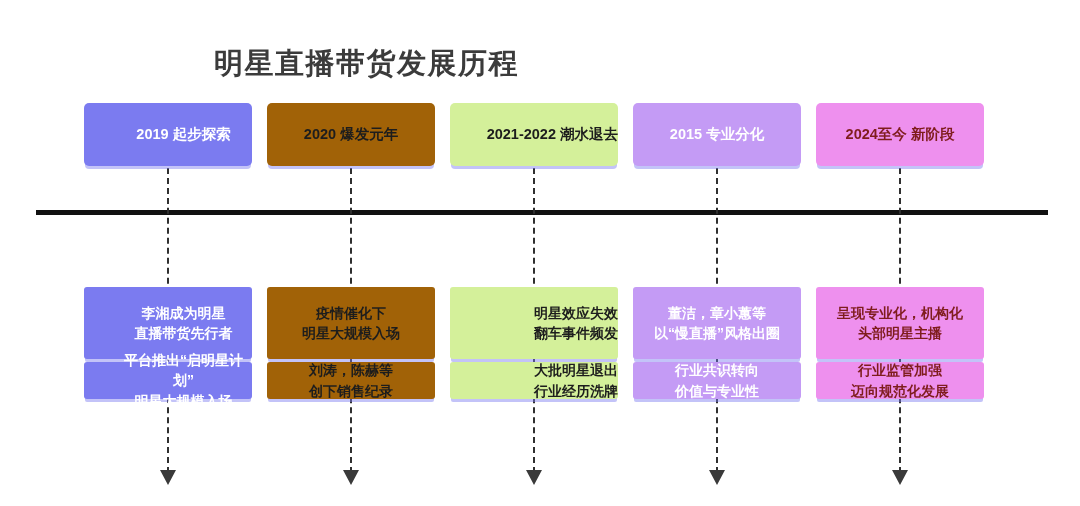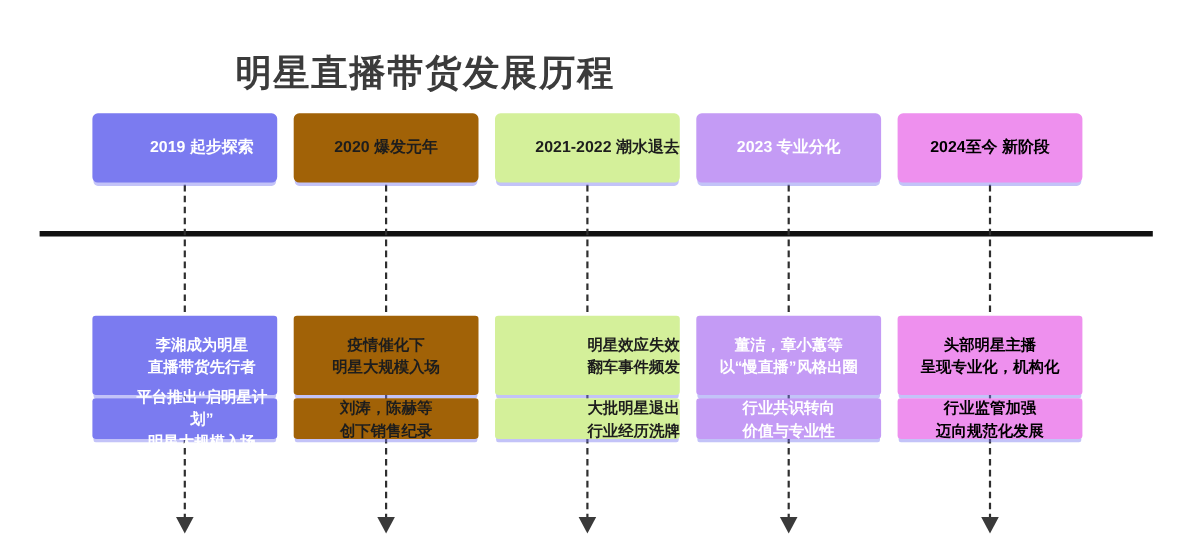--- a/index.html
+++ b/index.html
@@ -12,21 +12,21 @@
     background: #ffffff;
     font-family: "Liberation Sans", "DejaVu Sans", sans-serif;
     overflow: hidden;
     position: relative;
   }
 
   #page-title {
     position: absolute;
     left: 214px;
     top: 44px;
-    font-size: 33px;
+    font-size: 29px;
     font-weight: bold;
     color: #3b3b3b;
     letter-spacing: 1.5px;
     white-space: nowrap;
     font-family: Liberation Serif, serif;
   }
 
   
   #timeline-axis {
     position: absolute;
@@ -103,21 +103,21 @@
     font-size: 14px;
     border-radius: 3px;
   }
   .card span { display: block; }
 
   
   .theme-purple   { background: #7b7bf0; color: #ffffff; padding-left: 31px; }
   .theme-yellow   { background: #a16207; color: #1d1d1d; }
   .theme-green    { background: #d4f09a; color: #1d1d1d; justify-content: flex-end; }
   .theme-violet   { background: #c49bf5; color: #ffffff; }
-  .theme-pink     { background: #ee90ee; color: #000000; align-items: center; }
+  .theme-pink     { background: #ee90ee; color: #7f1d1d; align-items: center; }
 </style>
 </head>
 <body>
 
 <div id="page-title">明星直播带货发展历程</div>
 
 <div id="timeline-axis"></div>
 
 <div class="column c0">
   <div class="connector"></div>
@@ -176,21 +176,21 @@
       <span>大批明星退出</span>
       <span>行业经历洗牌</span>
     </div>
   </div>
 </div>
 
 <div class="column c3">
   <div class="connector"></div>
   <div class="arrow-head"></div>
   <div class="card card-year theme-violet">
-    <span>2023 专业分化</span>
+    <span>2015 专业分化</span>
   </div>
   <div class="card card-row2 theme-violet">
     <div>
       <span>行业共识转向</span>
       <span>价值与专业性</span>
     </div>
   </div>
   <div class="card card-row1 theme-violet">
     <div>
       <span>董洁，章小蕙等</span>
@@ -200,22 +200,22 @@
 </div>
 
 <div class="column c4">
   <div class="connector"></div>
   <div class="arrow-head"></div>
   <div class="card card-year theme-pink">
     <span>2024至今 新阶段</span>
   </div>
   <div class="card card-row1 theme-pink">
     <div>
+      <span>呈现专业化，机构化</span>
       <span>头部明星主播</span>
-      <span>呈现专业化，机构化</span>
     </div>
   </div>
   <div class="card card-row2 theme-pink">
     <div>
       <span>行业监管加强</span>
       <span>迈向规范化发展</span>
     </div>
   </div>
 </div>
 

